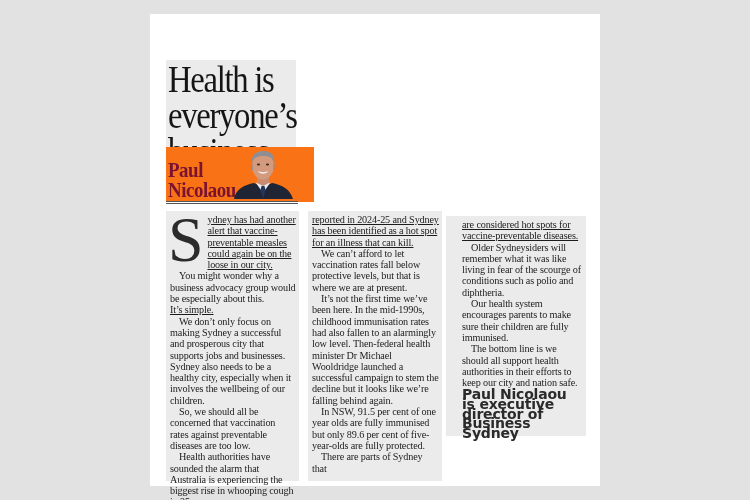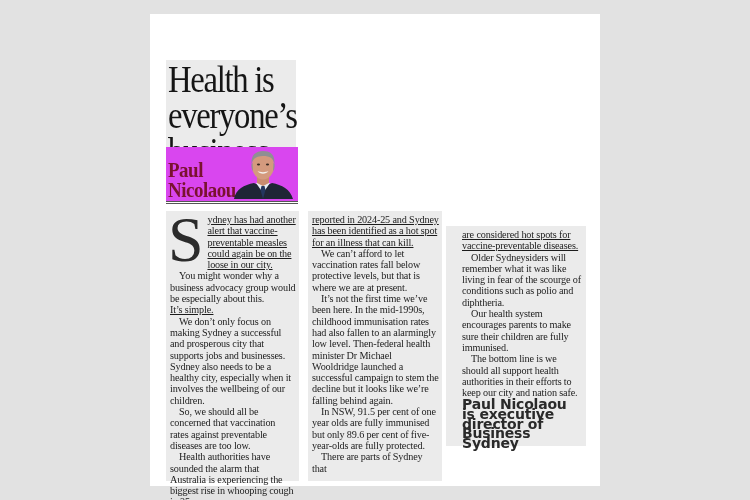--- a/index.html
+++ b/index.html
@@ -33,22 +33,22 @@
       line-height: 36px;
       letter-spacing: -1.5px;
       color: #151515;
       transform: scaleX(0.86);
       transform-origin: left top;
       white-space: nowrap;
     }
     .byline-box {
       position: absolute;
       left: 16px; top: 133px;
-      width: 132px; height: 55px;
-      background: #d946ef;
+      width: 148px; height: 55px;
+      background: #f97316;
       overflow: hidden;
     }
     .byline-name {
       position: absolute;
       left: 2px; top: 13px;
       font-family: "Liberation Serif", serif;
       font-weight: bold;
       font-size: 21px;
       line-height: 20px;
       color: #7a1230;
@@ -76,21 +76,21 @@
       line-height: 11.3px;
       color: #1c1c1c;
       padding: 3px 3px 3px 4px;
       box-sizing: border-box;
       letter-spacing: -0.15px;
     }
     .col p { margin: 0; text-indent: 9px; }
     .col p.noindent { text-indent: 0; text-decoration: underline; }
     .col1 { left: 16px; top: 197px; width: 133px; height: 270px; }
     .col2 { left: 158px; top: 197px; width: 134px; height: 270px; }
-    .col3 { left: 296px; top: 212px; width: 140px; height: 220px; padding-left: 16px; }
+    .col3 { left: 296px; top: 202px; width: 140px; height: 220px; padding-left: 16px; }
     .dropcap {
       float: left;
       font-family: "Liberation Serif", serif;
       font-size: 64px;
       line-height: 50px;
       height: 52px;
       margin: 1px 4px 0 -2px;
       color: #2b2b2b;
     }
     .bio {

